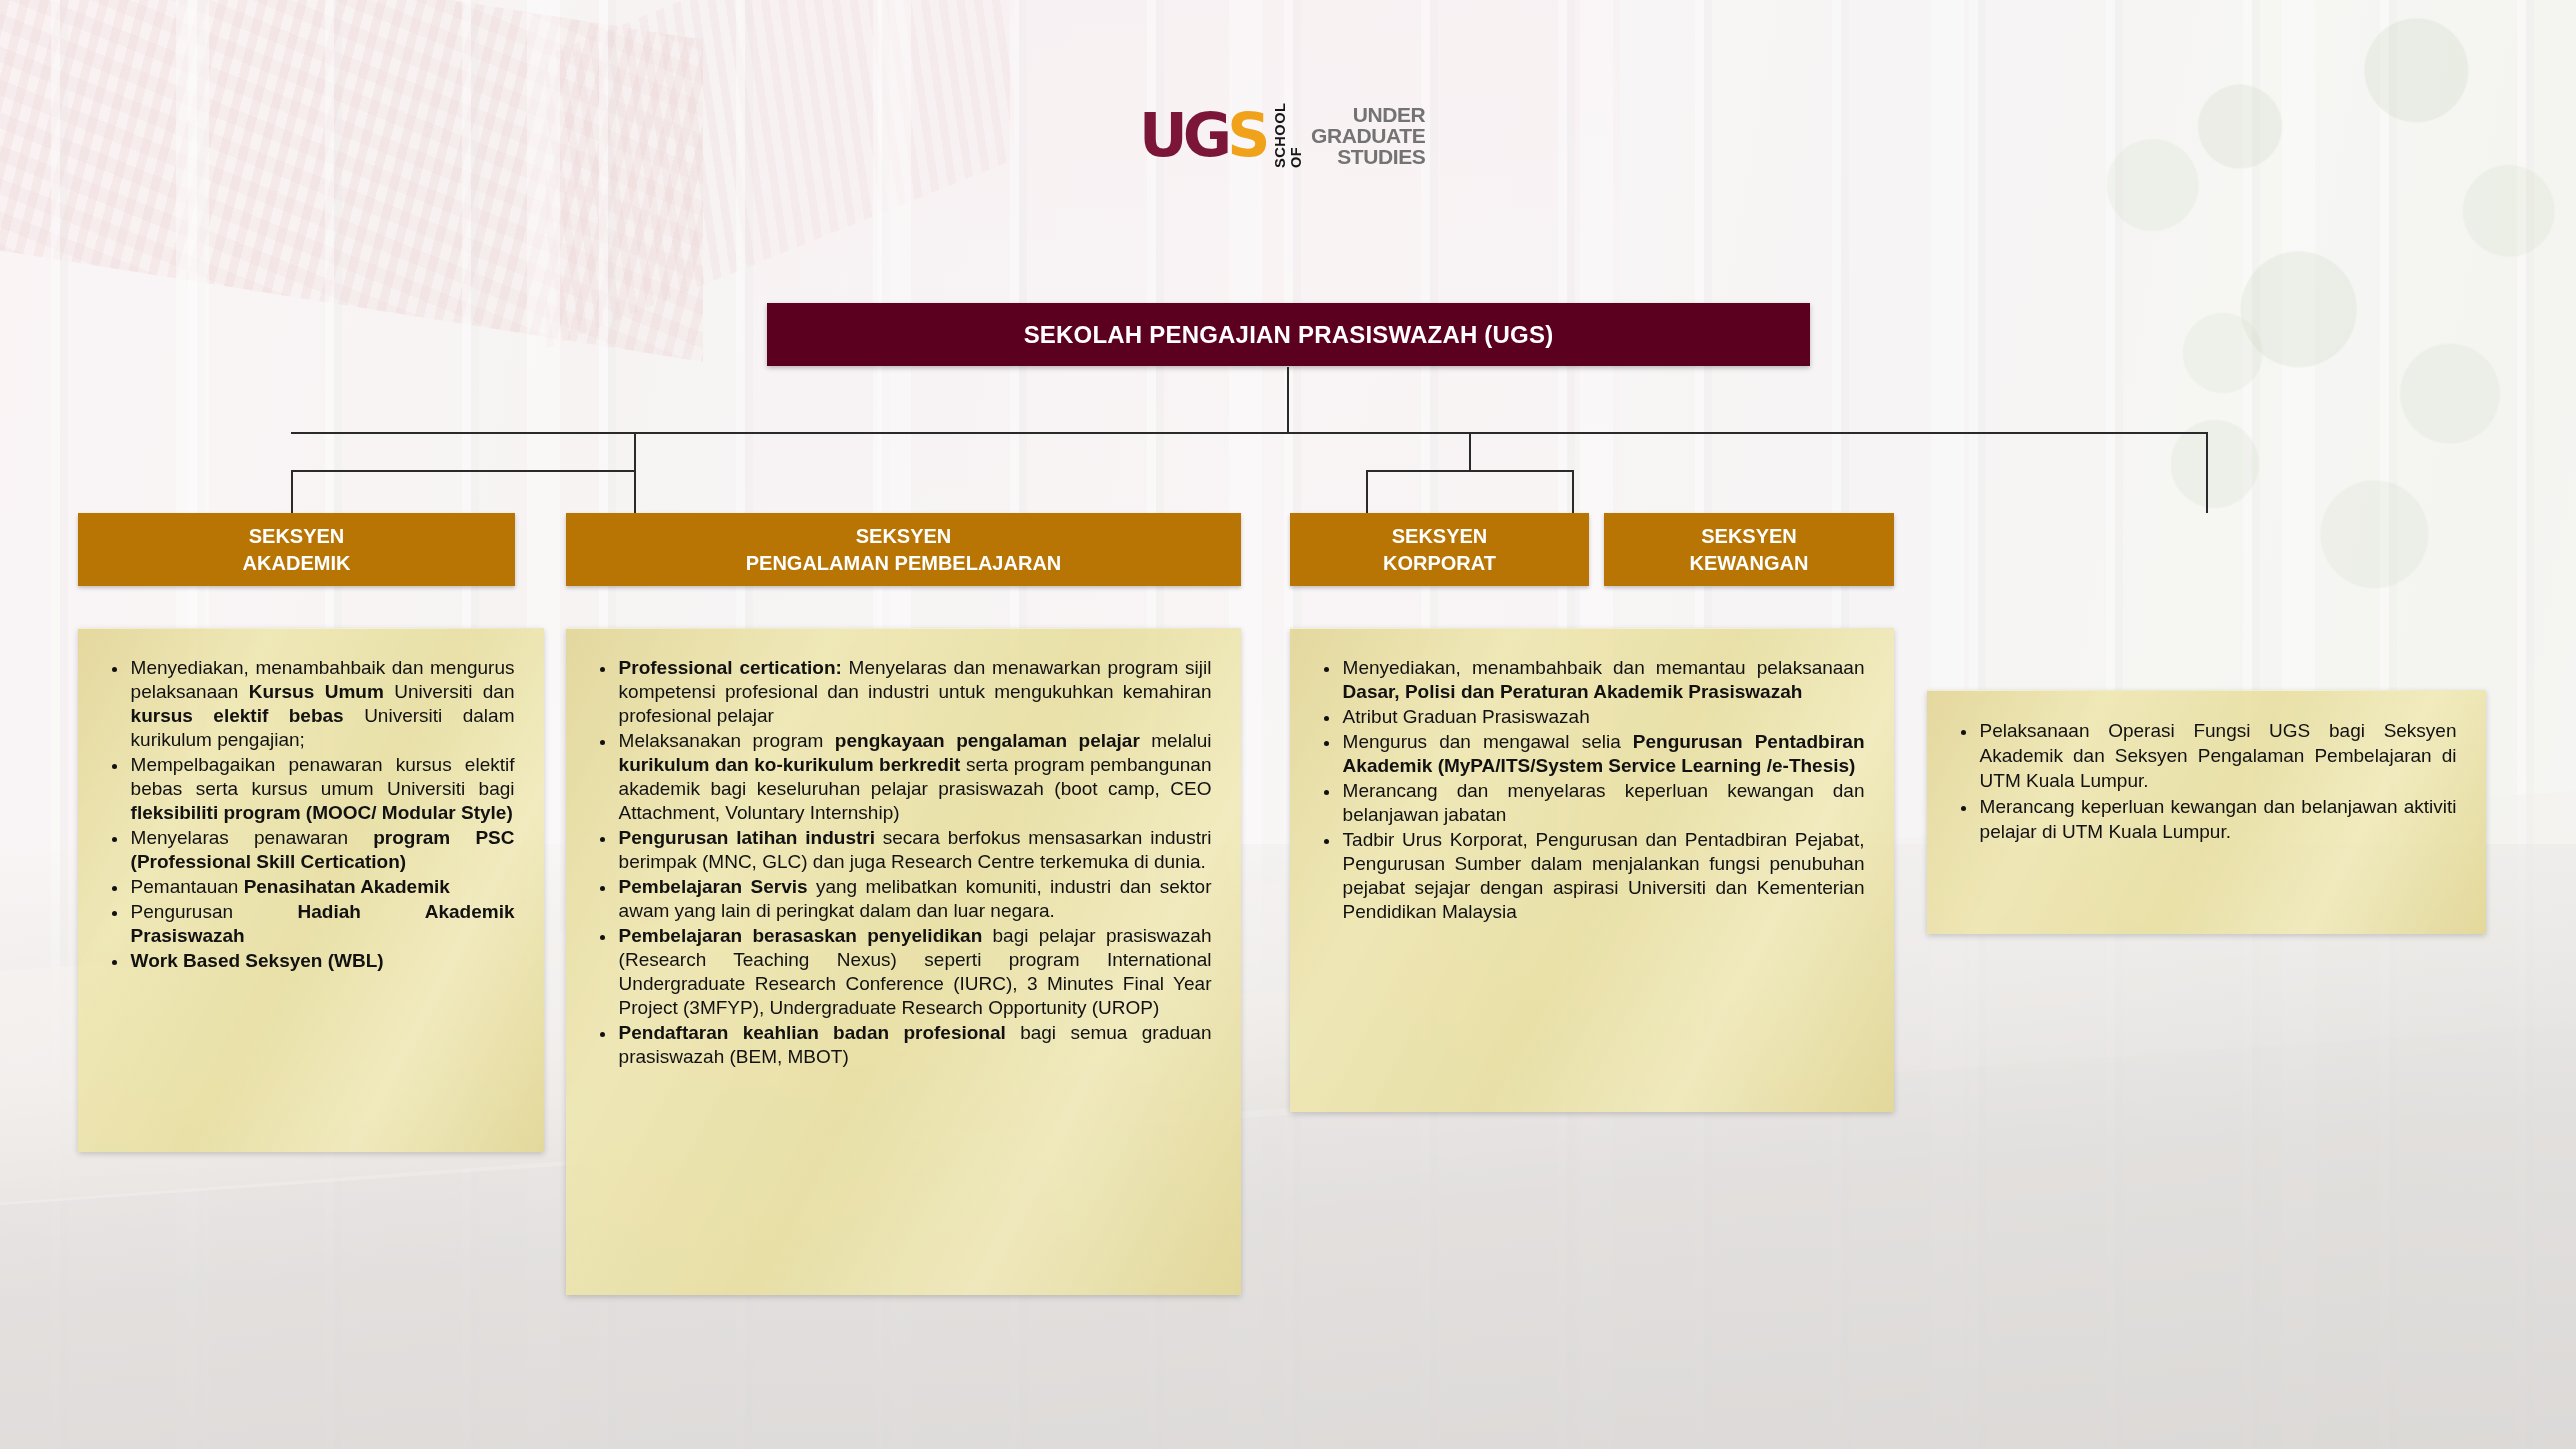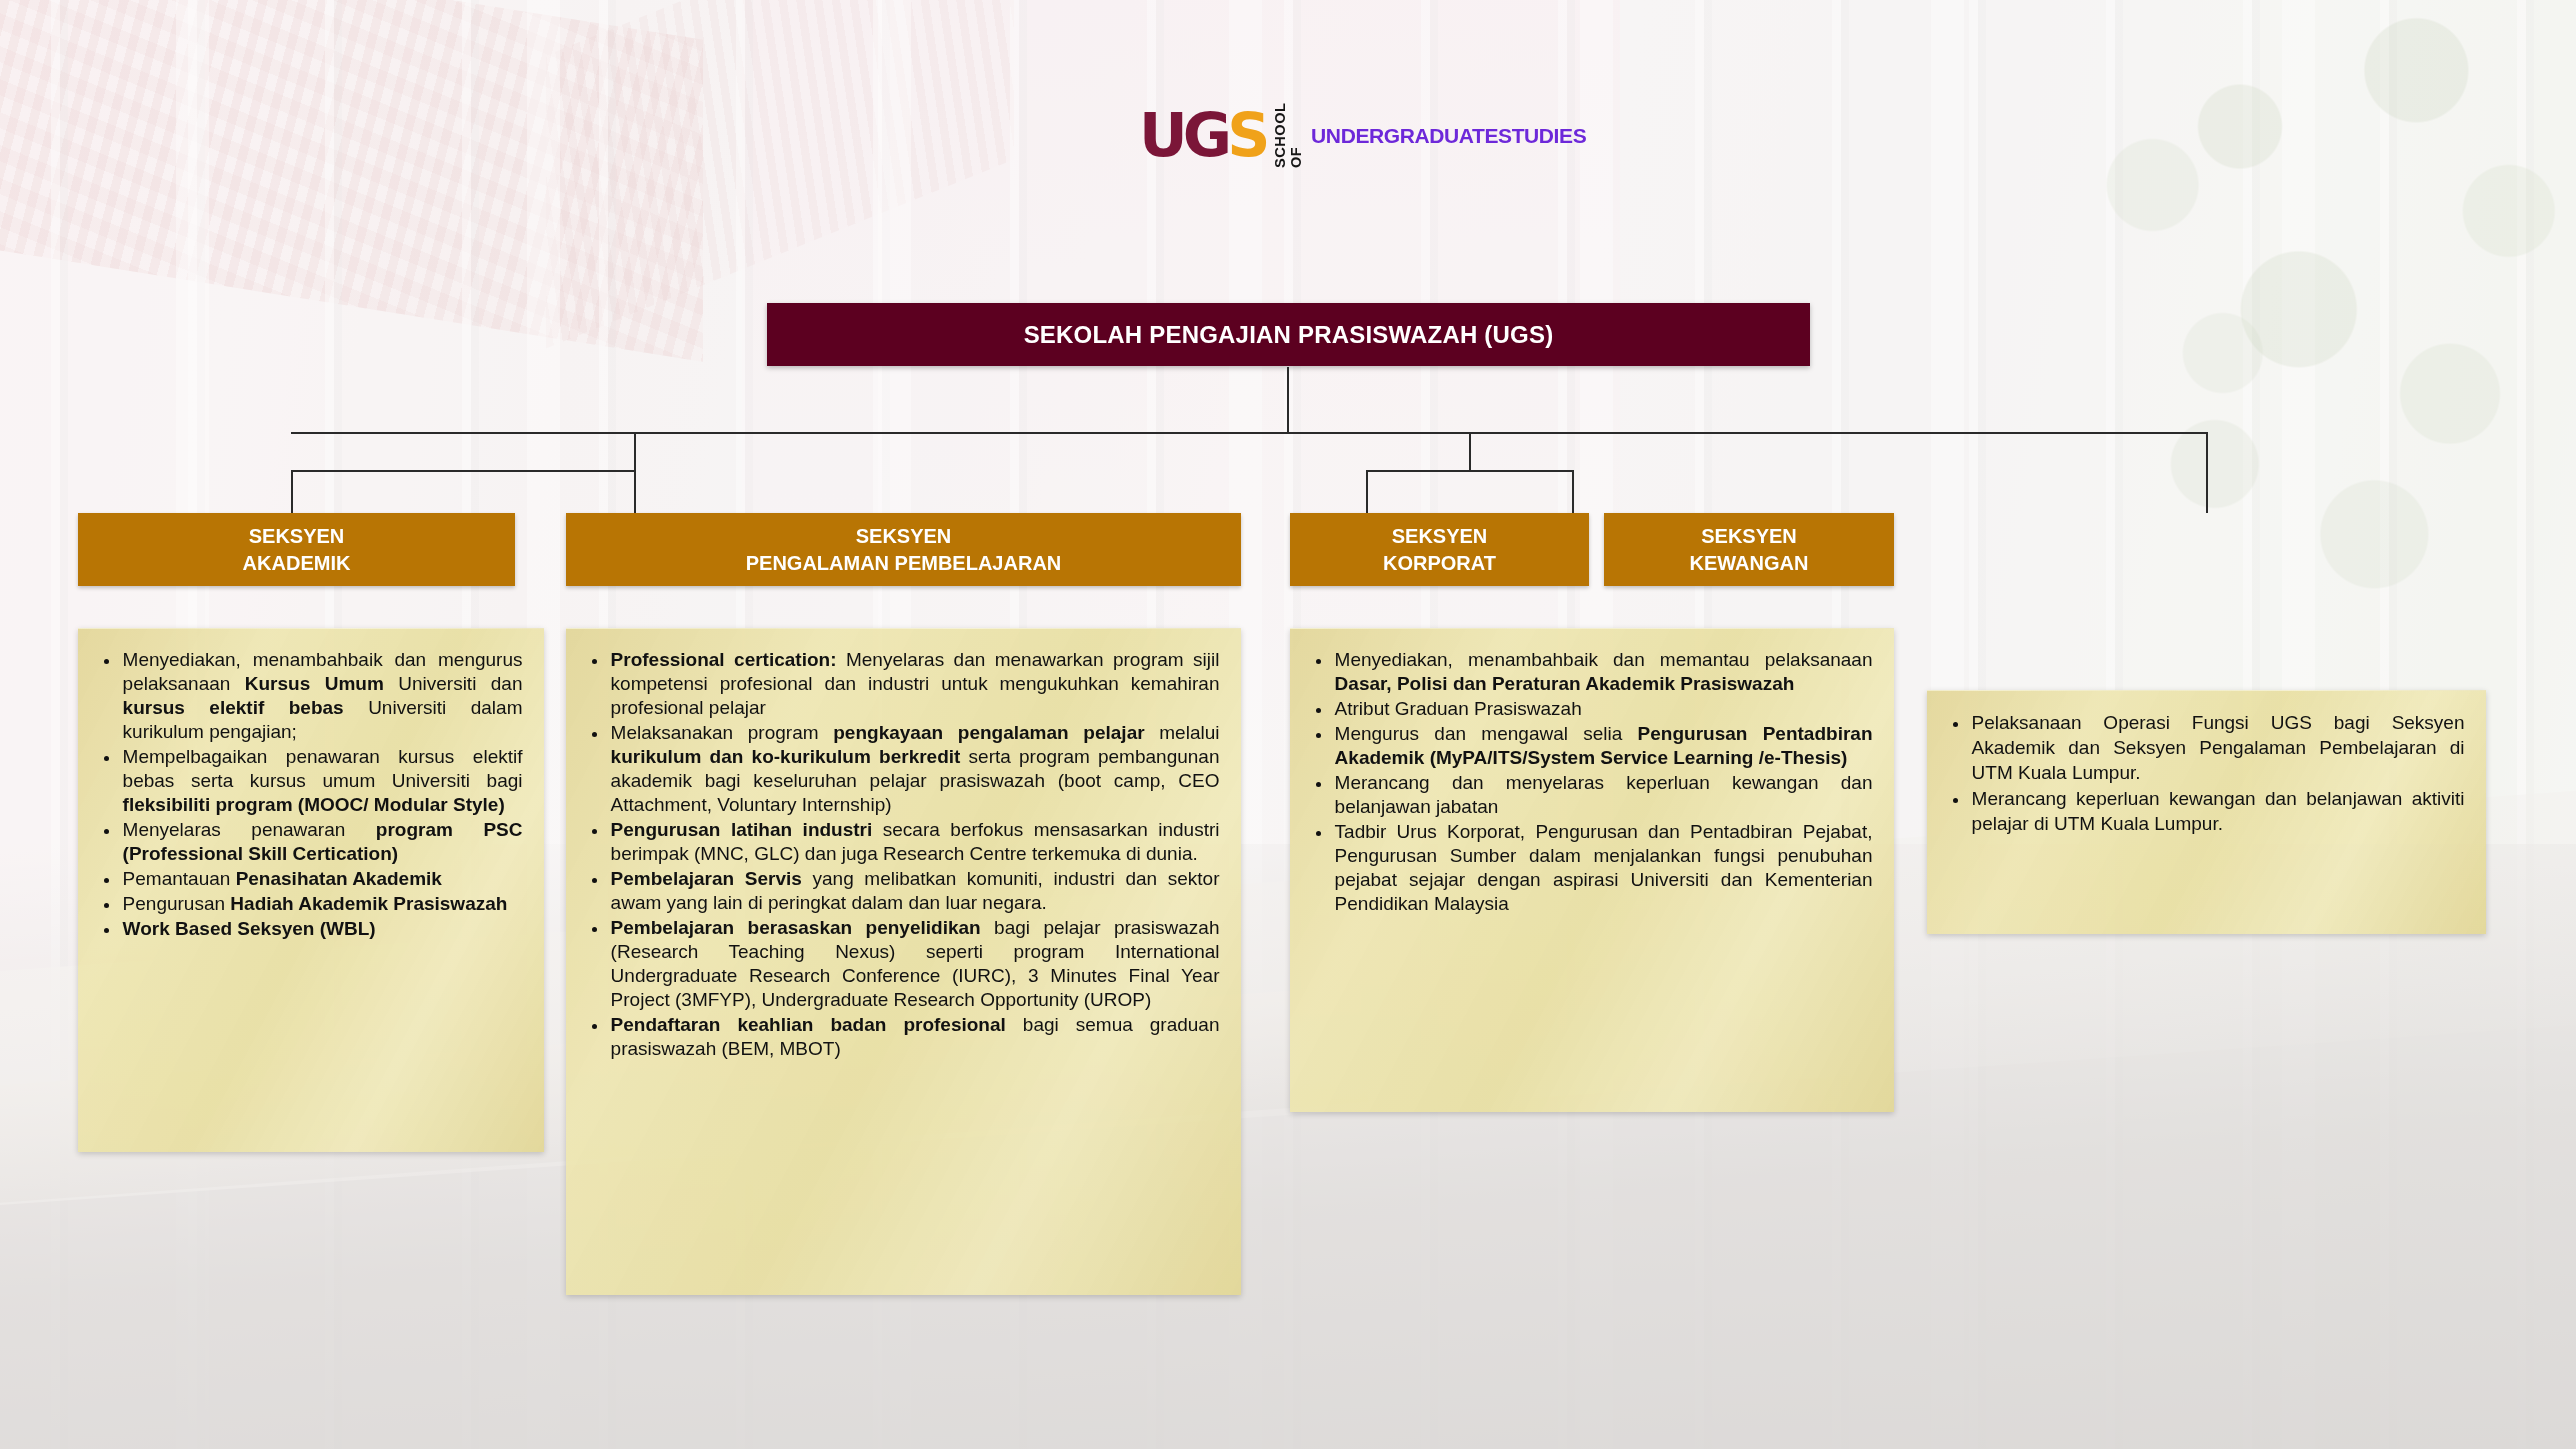--- a/index.html
+++ b/index.html
@@ -125,23 +125,23 @@
   .logo-s { color:#F0A21A; }
   .logo-schoolof {
     writing-mode: vertical-rl;
     transform: rotate(180deg);
     font-size:14.6px; font-weight:bold; letter-spacing:0.5px;
     color:#161616; height:60px;
     display:flex; align-items:center; justify-content:center;
     font-family:"Liberation Sans", sans-serif;
   }
   .logo-words {
-    display:flex; flex-direction:row;
+    display:flex; flex-direction:column;
     font-weight:bold; font-size:21px; line-height:21px;
-    letter-spacing:-0.4px; color:#6d28d9;align-items:flex-end;
+    letter-spacing:-0.4px; color:#737373;align-items:flex-end;
   }
 
   
   .page-title {
     position:absolute; left:0; top:210px; width:2576px;
     text-align:center;
     font-size:56px; font-weight:bold; letter-spacing:0px;
     color:#0b0b0b;
     font-family:"Liberation Sans", sans-serif;
   }
@@ -177,21 +177,21 @@
         rgba(226,214,152,.93) 0%,
         rgba(238,230,176,.90) 26%,
         rgba(232,223,162,.92) 52%,
         rgba(240,233,183,.88) 74%,
         rgba(226,215,150,.93) 100%);
     border-top:1px solid rgba(255,255,255,.35);
     box-shadow:0 2px 5.9px rgba(0,0,0,.18);
     padding:18.5px 21.5px 15.6px 17.6px;
     box-sizing:border-box;
   }
-  .sec-body ul { margin:0; padding:0 0 0 25px; }
+  .sec-body ul { margin:8px; padding:0 0 0 25px; }
   .sec-body li {
     color:#111111;
     text-align:justify;
     margin:0 0 1px 0;
     padding-left:2px;
   }
   .sec-body li::marker { font-size:.95em; }
   .sec-body b { font-weight:bold; }
 
   

